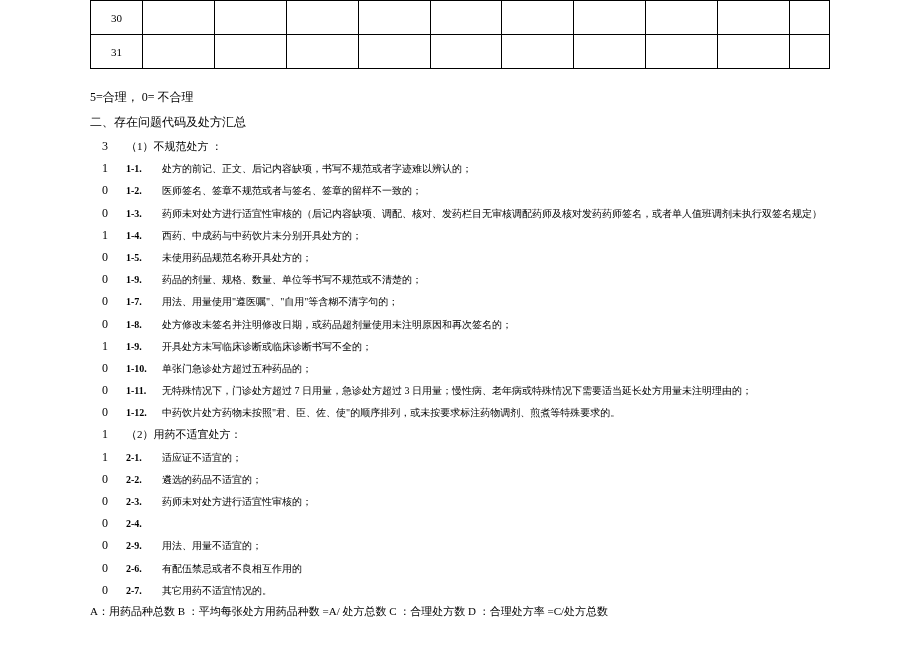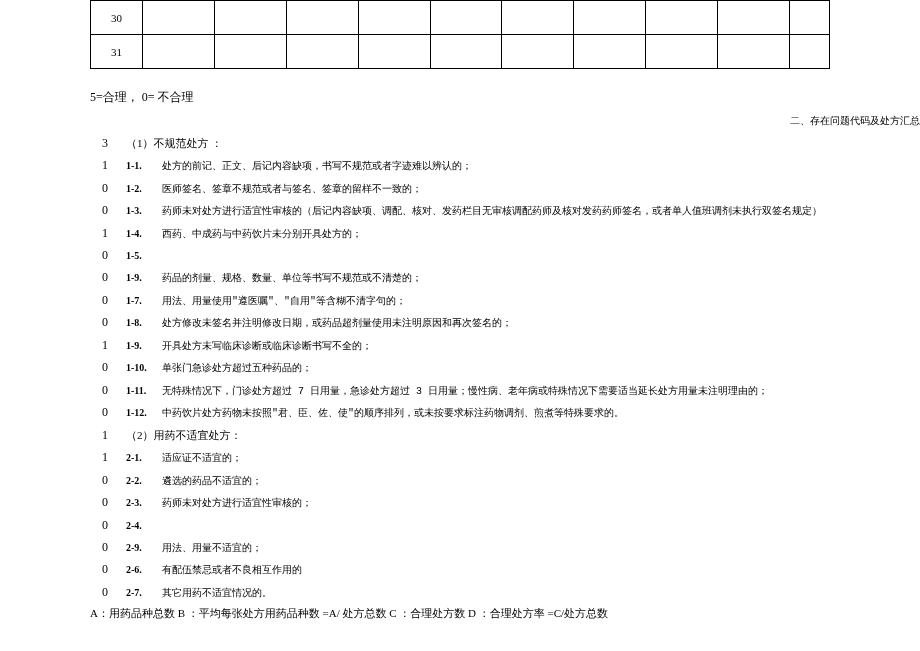--- a/index.html
+++ b/index.html
@@ -36,22 +36,21 @@
     }
     td.narrow {
       width: 40px;
     }
     .legend {
       padding: 20px 0 0 90px;
       font-size: 12px;
     }
     .section-title {
       padding: 8px 0 0 90px;
-      font-size: 10px;
-      text-align: right;
+      font-size: 12px;
     }
     .code-list {
       padding: 4px 0 0 90px;
     }
     .code-row {
       display: flex;
       align-items: baseline;
       line-height: 1.85;
     }
     .code-count {
@@ -67,21 +66,20 @@
       font-weight: bold;
       flex-shrink: 0;
       padding-left: 6px;
     }
     .code-text {
       font-size: 10px;
       flex: 1;
       padding-left: 2px;
       white-space: nowrap;
       overflow: hidden;
-      font-family: Liberation Mono, monospace;
     }
     .code-text-head {
       font-size: 11px;
       padding-left: 6px;
     }
     .footer-line {
       padding: 3px 0 0 90px;
       font-size: 11px;
       letter-spacing: 0;
     }
@@ -147,20 +145,21 @@
       <div class="code-text">药师未对处方进行适宜性审核的（后记内容缺项、调配、核对、发药栏目无审核调配药师及核对发药药师签名，或者单人值班调剂未执行双签名规定）</div>
     </div>
     <div class="code-row">
       <div class="code-count">1</div>
       <div class="code-label">1-4.</div>
       <div class="code-text">西药、中成药与中药饮片未分别开具处方的；</div>
     </div>
     <div class="code-row">
       <div class="code-count">0</div>
       <div class="code-label">1-5.</div>
+      <div class="code-text">未使用药品规范名称开具处方的；</div>
     </div>
     <div class="code-row">
       <div class="code-count">0</div>
       <div class="code-label">1-9.</div>
       <div class="code-text">药品的剂量、规格、数量、单位等书写不规范或不清楚的；</div>
     </div>
     <div class="code-row">
       <div class="code-count">0</div>
       <div class="code-label">1-7.</div>
       <div class="code-text">用法、用量使用"遵医嘱"、"自用"等含糊不清字句的；</div>

